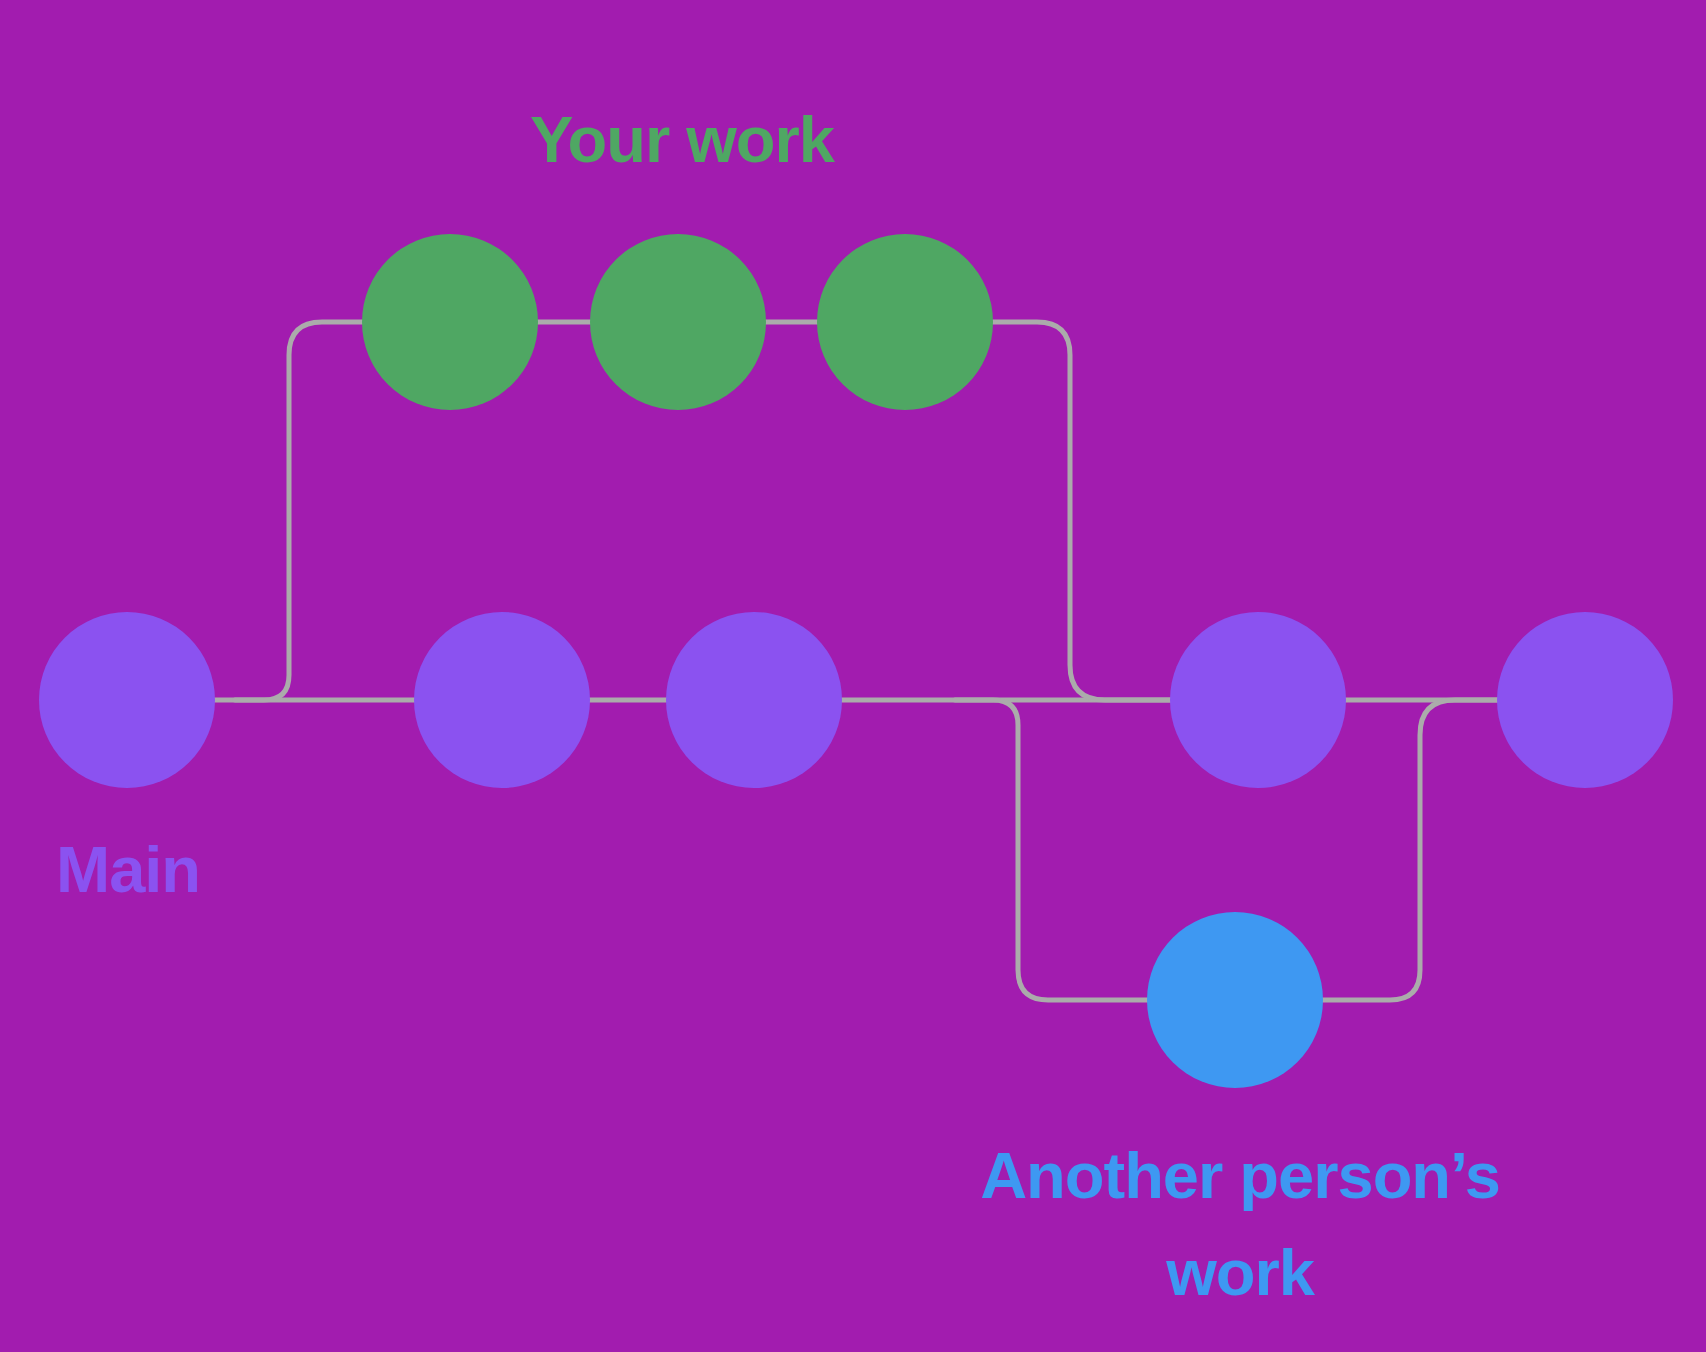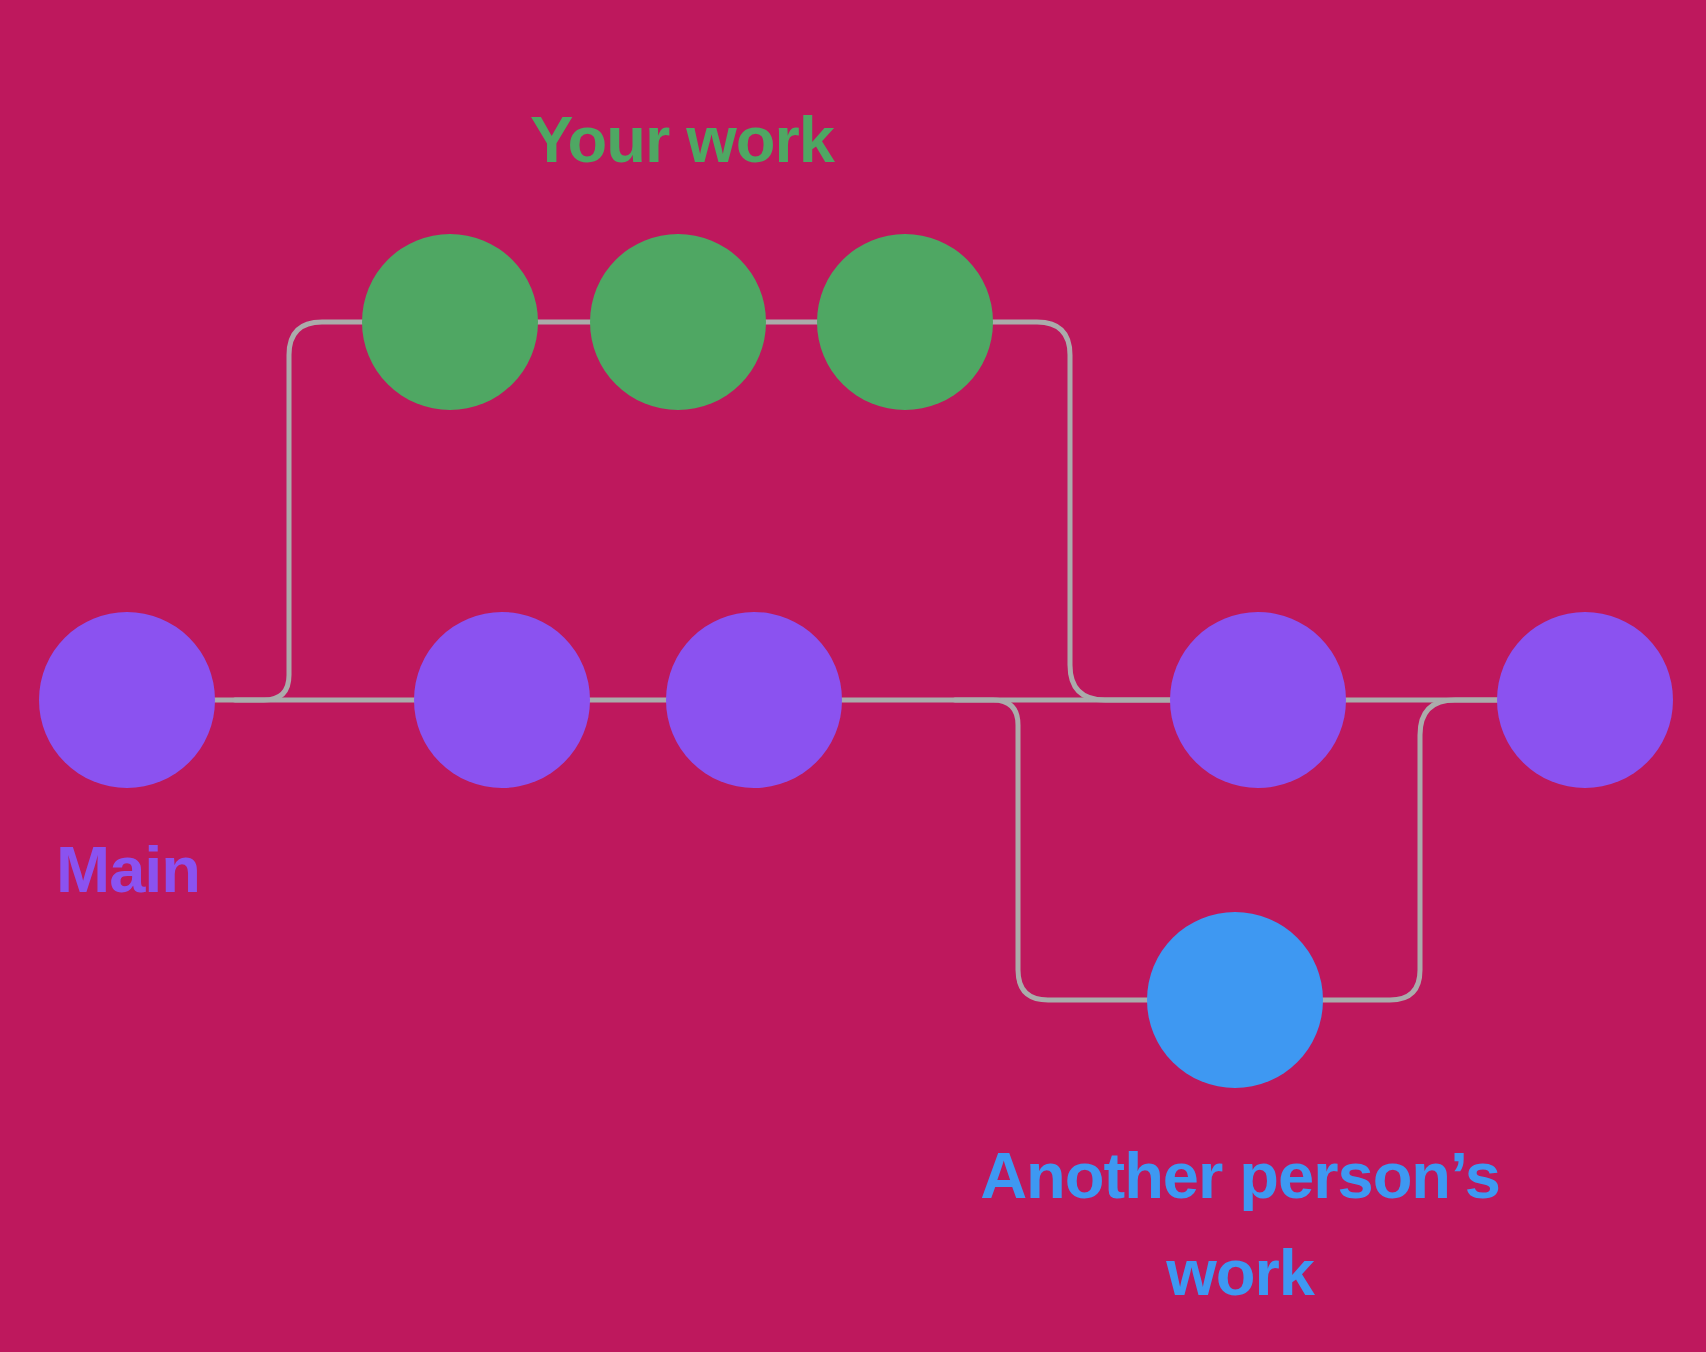--- a/index.html
+++ b/index.html
@@ -1,20 +1,20 @@
 <!DOCTYPE html>
 <html><head>
 <meta charset="utf-8">
 <style>
   html, body { margin: 0; padding: 0; background: #ffffff; }
   .canvas {
     width: 1706px;
     height: 1352px;
     position: relative;
-    background: #be185d;
+    background: #a21caf;
     overflow: hidden;
   }
   .canvas svg { display: block; width: 100%; height: 100%; }
   .label {
     font-family: "Liberation Sans", sans-serif;
     font-weight: 700;
     font-size: 65px;
     letter-spacing: -1px;
   }
 </style>

